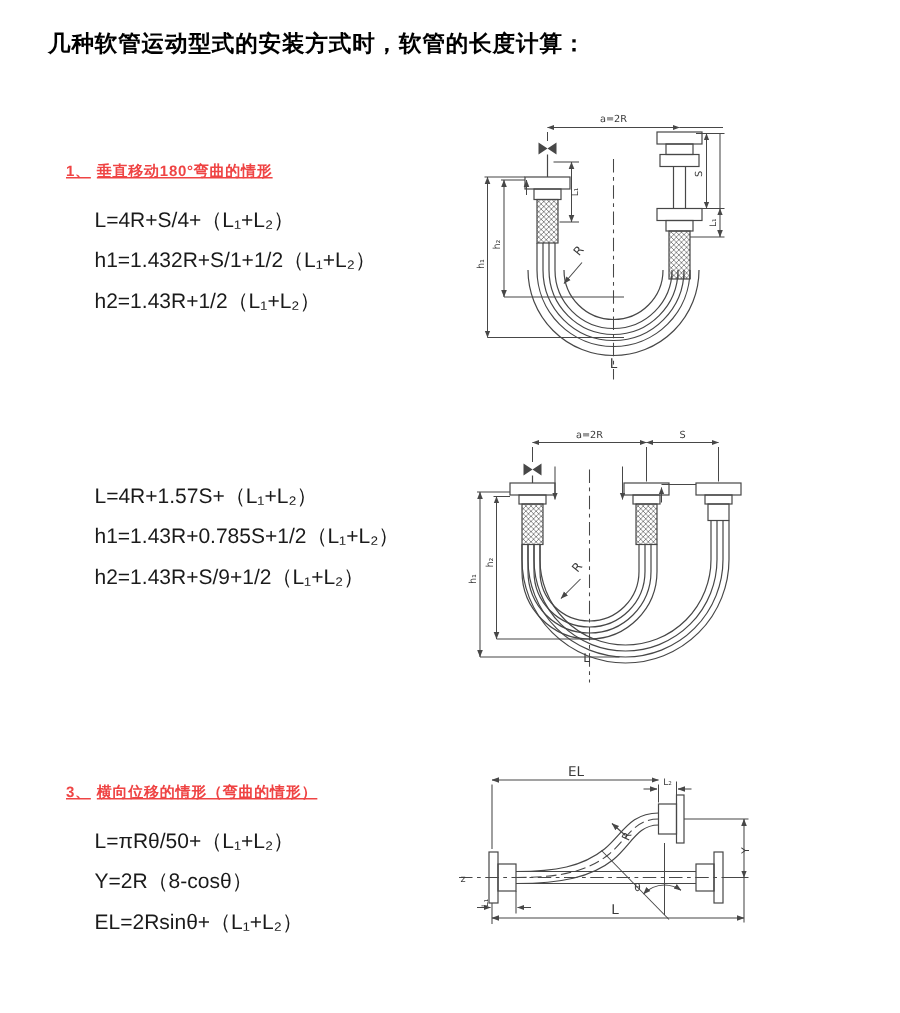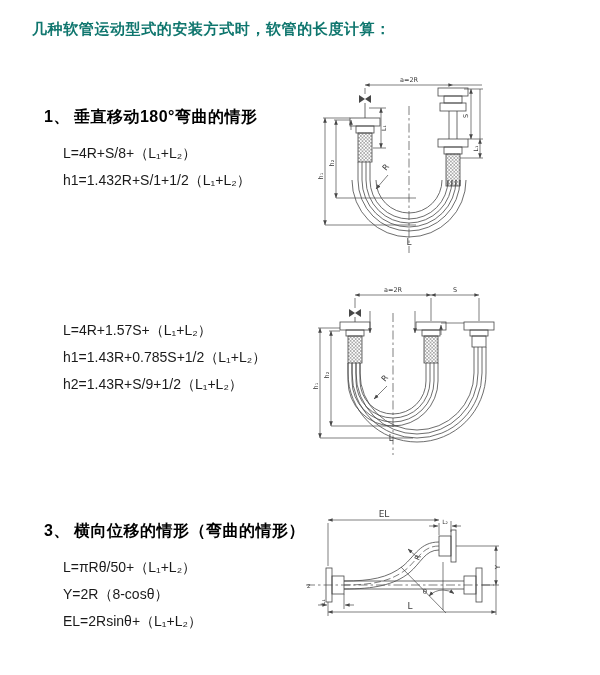--- a/index.html
+++ b/index.html
@@ -3,24 +3,24 @@
 <meta charset="utf-8">
 <style>
   html,body{margin:0;padding:0;}
   body{
     width:600px;height:675px;position:relative;background:#ffffff;
     font-family:"Liberation Sans","DejaVu Sans",sans-serif;
     color:#1c1c1c;overflow:hidden;
   }
   .doc-title{
     position:absolute;left:32px;top:20px;margin:0;
-    font-size:15px;font-weight:bold;letter-spacing:.6px;color:#0f766e;
+    font-size:15px;font-weight:bold;letter-spacing:.6px;color:#000000;
   }
   .sec{position:absolute;left:44px;width:275px;}
-  .sec-head{font-size:16px;font-weight:bold;letter-spacing:.5px;color:#000000;}
+  .sec-head{font-size:10px;font-weight:bold;letter-spacing:.5px;color:#ef4444;text-decoration:underline;}
   .sec-num{margin-right:4px;}
   .formulas{margin:12px 0 0 19px;}
   .formula{font-size:14px;line-height:27px;white-space:nowrap;color:#1a1a1a;}
   svg{position:absolute;overflow:visible;}
   .ln{fill:none;stroke:#474747;stroke-width:.8;}
   .thin{stroke-width:.7;}
   .fil{fill:#474747;stroke:none;}
   .braid{fill:url(#bh);}
   .cl{stroke-dasharray:9 3 2.5 3;stroke-width:.7;}
   .hd{stroke-dasharray:7 3;stroke-width:.7;}
@@ -29,22 +29,23 @@
 </head>
 <body>
 
 <h1 class="doc-title">几种软管运动型式的安装方式时，软管的长度计算：</h1>
 
 <section class="sec" style="top:107px">
   <div class="sec-head">
     <span class="sec-num">1、</span><span>垂直移动180°弯曲的情形</span>
   </div>
   <div class="formulas">
-    <div class="formula">L=4R+S/8+（L₁+L₂）</div>
+    <div class="formula">L=4R+S/4+（L₁+L₂）</div>
     <div class="formula">h1=1.432R+S/1+1/2（L₁+L₂）</div>
+    <div class="formula">h2=1.43R+1/2（L₁+L₂）</div>
   </div>
 </section>
 
 <section class="sec" style="top:305px">
   <div class="formulas">
     <div class="formula">L=4R+1.57S+（L₁+L₂）</div>
     <div class="formula">h1=1.43R+0.785S+1/2（L₁+L₂）</div>
     <div class="formula">h2=1.43R+S/9+1/2（L₁+L₂）</div>
   </div>
 </section>

